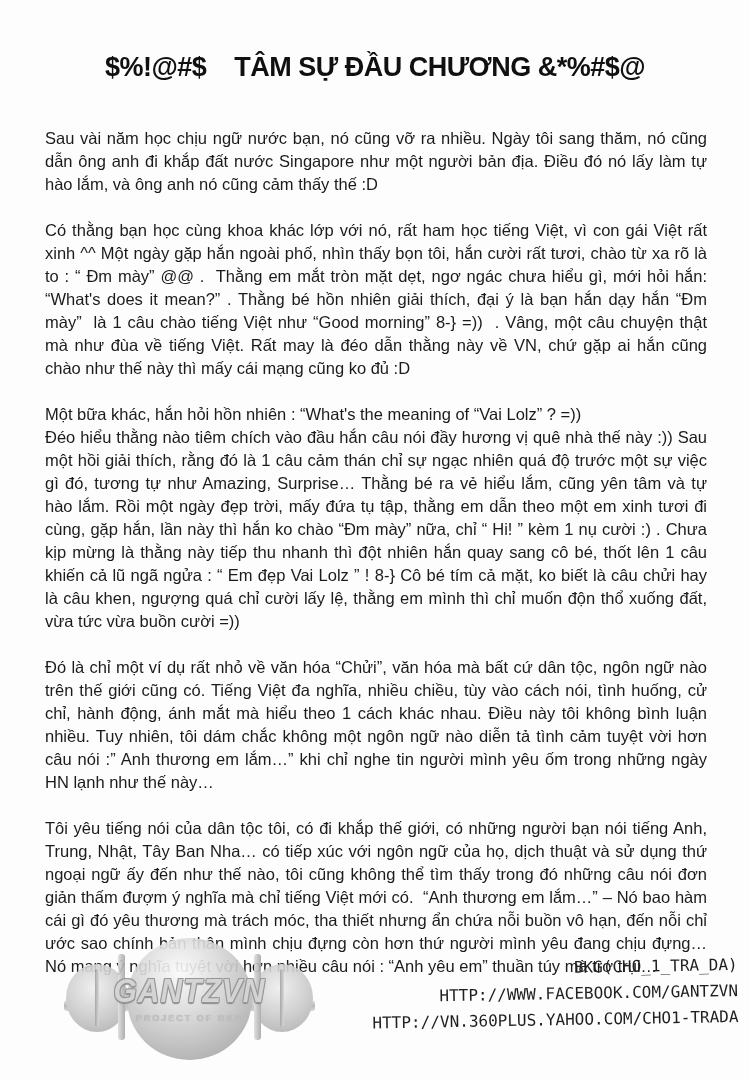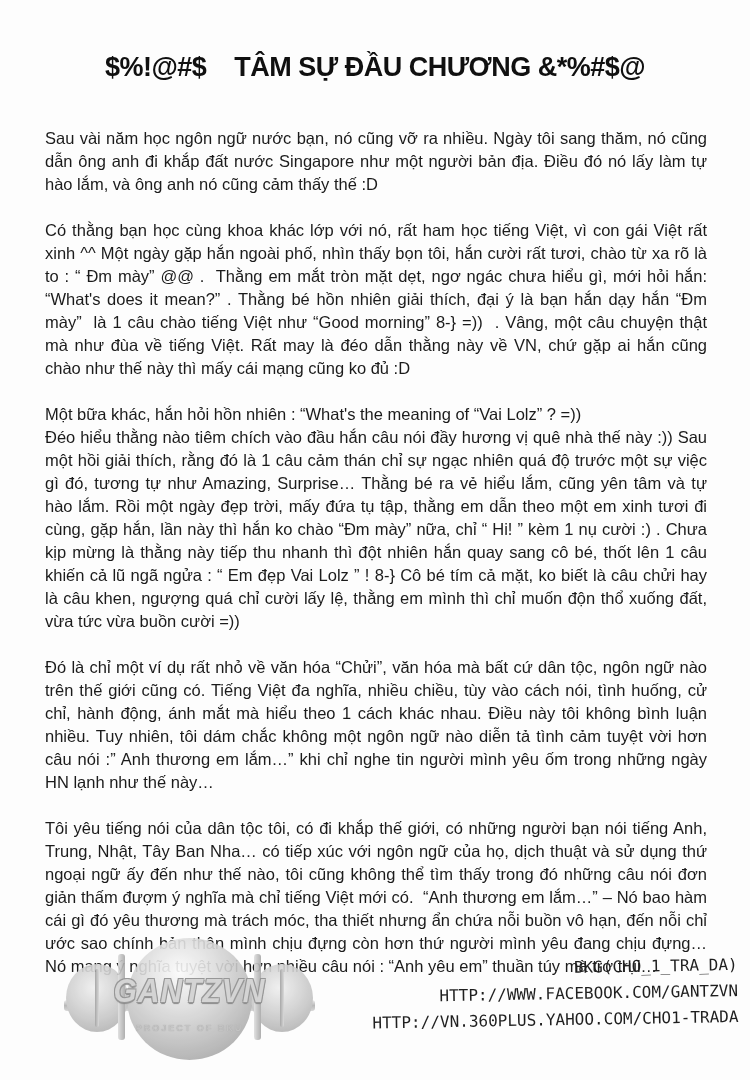--- a/index.html
+++ b/index.html
@@ -46,39 +46,39 @@
     background:radial-gradient(circle at 42% 28%, #fbfbfb 0%, #e4e4e4 25%, #c6c6c6 55%, #a9a9a9 82%, #bfbfbf 100%);
   }
   .logo-text-wrap { position:absolute; left:0; right:0; top:38px; text-align:center; }
   .logo-title {
     font-size:30px; font-weight:700; font-style:italic; letter-spacing:1px;
     color:#d0d0d0; transform:scaleY(1.12); line-height:1;
     text-shadow:-1px -1px 0 #8d8d8d, 1px -1px 0 #8d8d8d, -1px 1px 0 #8d8d8d,
                  1px 1px 0 #8d8d8d, 0 2px 1px #7c7c7c;
   }
   .logo-subtitle {
-    margin-top:17px; font-size:9px; font-weight:700; letter-spacing:2px;
+    margin-top:7px; font-size:9px; font-weight:700; letter-spacing:2px;
     color:#bdbdbd; text-shadow:0 0 1px #979797;
   }
 
   .credits {
     position:absolute; right:42px; top:22px; text-align:right;
     font-family:"DejaVu Sans Mono", monospace; font-size:16px; line-height:26px;
     color:#1f1f1f; transform:rotate(-1deg); transform-origin:right center;
   }
 </style>
 </head>
 <body>
 
 <div class="page">
 
   <h1 class="title">$%!@#$    TÂM SỰ ĐẦU CHƯƠNG &amp;*%#$@</h1>
 
   <div class="body">
-    <p>Sau vài năm học ngôn ngữ nước bạn, nó cũng vỡ ra nhiều. Ngày tôi sang thăm, nó cũng dẫn ông anh đi khắp đất nước Singapore như một người bản địa. Điều đó nó lấy làm tự hào lắm, và ông anh nó cũng cảm thấy thế :D</p>
+    <p>Sau vài năm học chịu ngữ nước bạn, nó cũng vỡ ra nhiều. Ngày tôi sang thăm, nó cũng dẫn ông anh đi khắp đất nước Singapore như một người bản địa. Điều đó nó lấy làm tự hào lắm, và ông anh nó cũng cảm thấy thế :D</p>
     <p>Có thằng bạn học cùng khoa khác lớp với nó, rất ham học tiếng Việt, vì con gái Việt rất xinh ^^ Một ngày gặp hắn ngoài phố, nhìn thấy bọn tôi, hắn cười rất tươi, chào từ xa rõ là to : “ Đm mày” @@ .  Thằng em mắt tròn mặt dẹt, ngơ ngác chưa hiểu gì, mới hỏi hắn: “What's does it mean?” . Thằng bé hồn nhiên giải thích, đại ý là bạn hắn dạy hắn “Đm mày”  là 1 câu chào tiếng Việt như “Good morning” 8-} =))  . Vâng, một câu chuyện thật mà như đùa về tiếng Việt. Rất may là đéo dẫn thằng này về VN, chứ gặp ai hắn cũng chào như thế này thì mấy cái mạng cũng ko đủ :D</p>
     <p>Một bữa khác, hắn hỏi hồn nhiên : “What's the meaning of “Vai Lolz” ? =))
 Đéo hiểu thằng nào tiêm chích vào đầu hắn câu nói đầy hương vị quê nhà thế này :)) Sau một hồi giải thích, rằng đó là 1 câu cảm thán chỉ sự ngạc nhiên quá độ trước một sự việc gì đó, tương tự như Amazing, Surprise… Thằng bé ra vẻ hiểu lắm, cũng yên tâm và tự hào lắm. Rồi một ngày đẹp trời, mấy đứa tụ tập, thằng em dẫn theo một em xinh tươi đi cùng, gặp hắn, lần này thì hắn ko chào “Đm mày” nữa, chỉ “ Hi! ” kèm 1 nụ cười :) . Chưa kịp mừng là thằng này tiếp thu nhanh thì đột nhiên hắn quay sang cô bé, thốt lên 1 câu khiến cả lũ ngã ngửa : “ Em đẹp Vai Lolz ” ! 8-} Cô bé tím cả mặt, ko biết là câu chửi hay là câu khen, ngượng quá chỉ cười lấy lệ, thằng em mình thì chỉ muốn độn thổ xuống đất, vừa tức vừa buồn cười =))</p>
     <p>Đó là chỉ một ví dụ rất nhỏ về văn hóa “Chửi”, văn hóa mà bất cứ dân tộc, ngôn ngữ nào trên thế giới cũng có. Tiếng Việt đa nghĩa, nhiều chiều, tùy vào cách nói, tình huống, cử chỉ, hành động, ánh mắt mà hiểu theo 1 cách khác nhau. Điều này tôi không bình luận nhiều. Tuy nhiên, tôi dám chắc không một ngôn ngữ nào diễn tả tình cảm tuyệt vời hơn câu nói :” Anh thương em lắm…” khi chỉ nghe tin người mình yêu ốm trong những ngày HN lạnh như thế này…</p>
     <p>Tôi yêu tiếng nói của dân tộc tôi, có đi khắp thế giới, có những người bạn nói tiếng Anh, Trung, Nhật, Tây Ban Nha… có tiếp xúc với ngôn ngữ của họ, dịch thuật và sử dụng thứ ngoại ngữ ấy đến như thế nào, tôi cũng không thể tìm thấy trong đó những câu nói đơn giản thấm đượm ý nghĩa mà chỉ tiếng Việt mới có.  “Anh thương em lắm…” – Nó bao hàm cái gì đó yêu thương mà trách móc, tha thiết nhưng ẩn chứa nỗi buồn vô hạn, đến nỗi chỉ ước sao chính bản thân mình chịu đựng còn hơn thứ người mình yêu đang chịu đựng…  Nó mang ý nghĩa tuyệt vời hơn nhiều câu nói : “Anh yêu em” thuần túy mà trơ trụi…</p>
 
   </div>
 
   <div class="footer">
 

